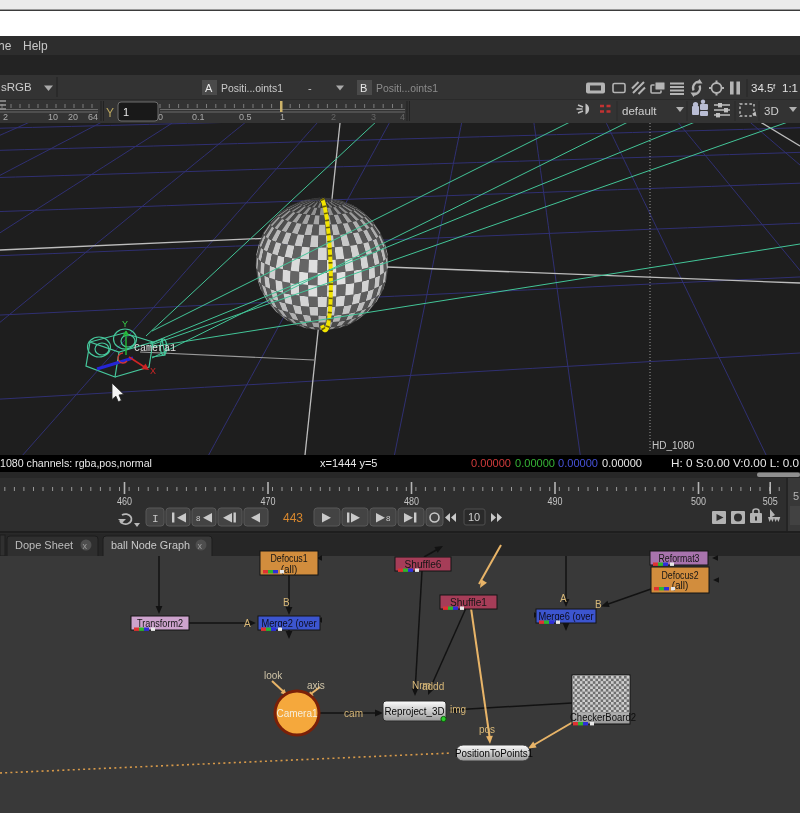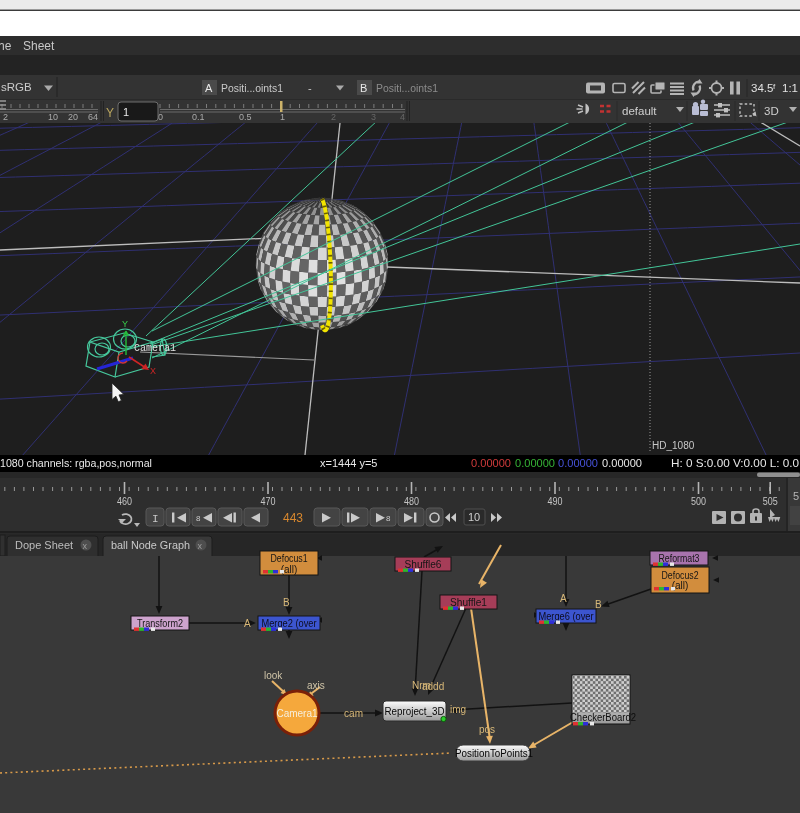--- a/index.html
+++ b/index.html
@@ -7,21 +7,21 @@
 .abs { position:absolute; }
 svg.lay, #vp, #tl, #tabs, #ng { position:absolute; left:0; top:0; }
 .t { position:absolute; color:#c8c8c8; font-size:12px; }
 </style></head>
 <body>
 <div id="page">
 <div class="abs" style="left:0;top:0;width:800px;height:10px;background:#ebebeb;border-bottom:1px solid #9a9a9a;"></div>
 <div class="abs" style="left:0;top:11px;width:800px;height:25px;background:#ffffff;"></div>
 <div class="abs" style="left:0;top:36px;width:800px;height:19px;background:#2d2d2d;">
   <span class="t" style="left:-8px;top:3px;">che</span>
-      <span class="t" style="left:23px;top:3px;">Sheet</span>
+      <span class="t" style="left:23px;top:3px;">Help</span>
 </div>
 <div class="abs" style="left:0;top:55px;width:800px;height:20px;background:#232323;"></div>
 <div class="abs" style="left:0;top:75px;width:800px;height:24px;background:#333333;"></div>
 <div class="abs" style="left:0;top:99px;width:800px;height:24px;background:#333333;border-top:1px solid #2a2a2a;"></div>
 <svg class="lay" width="800" height="813" viewBox="0 0 800 813">
   <text x="1" y="91" fill="#cccccc" font-size="11.5">sRGB</text>
   <path d="M44 85.5 l4.5 5.5 4.5 -5.5z" fill="#aaa"></path>
   <line x1="57" y1="77" x2="57" y2="97" stroke="#222"></line>
   <rect x="202" y="80" width="15" height="15" fill="#4a4a4a"></rect>
       <text x="205" y="92" fill="#e8e8e8" font-size="11">A</text>

